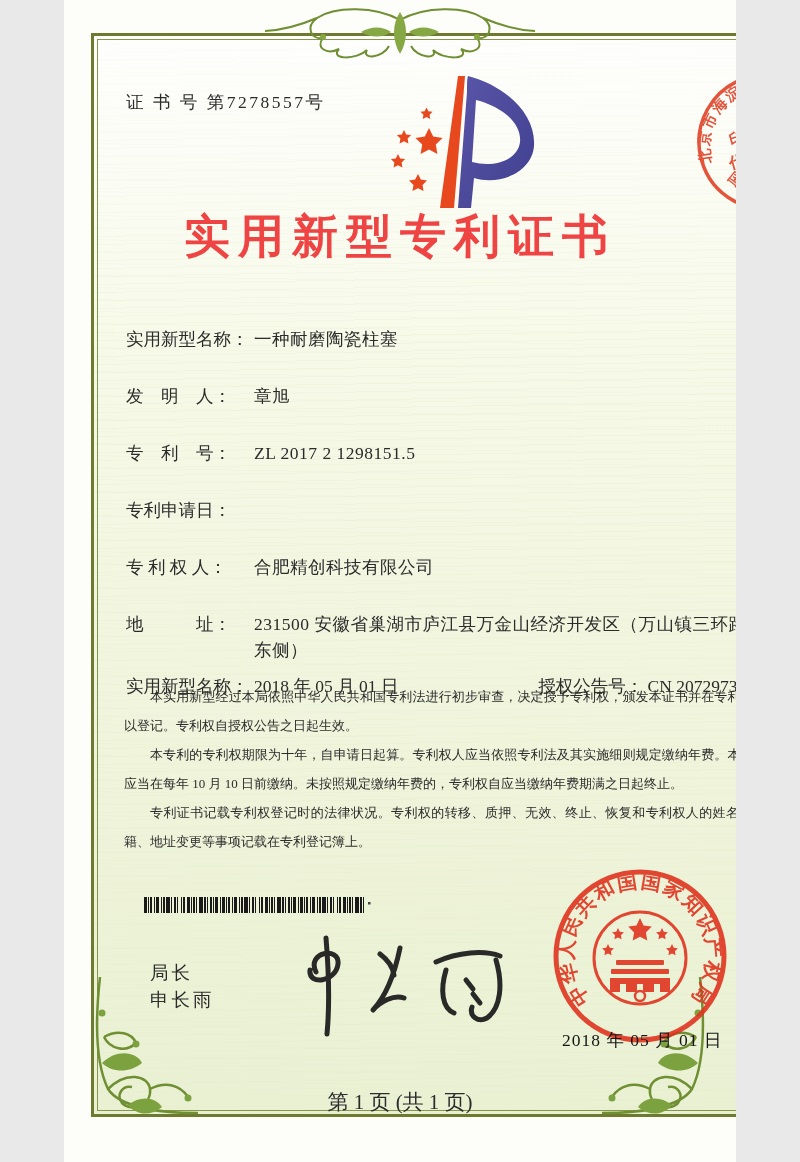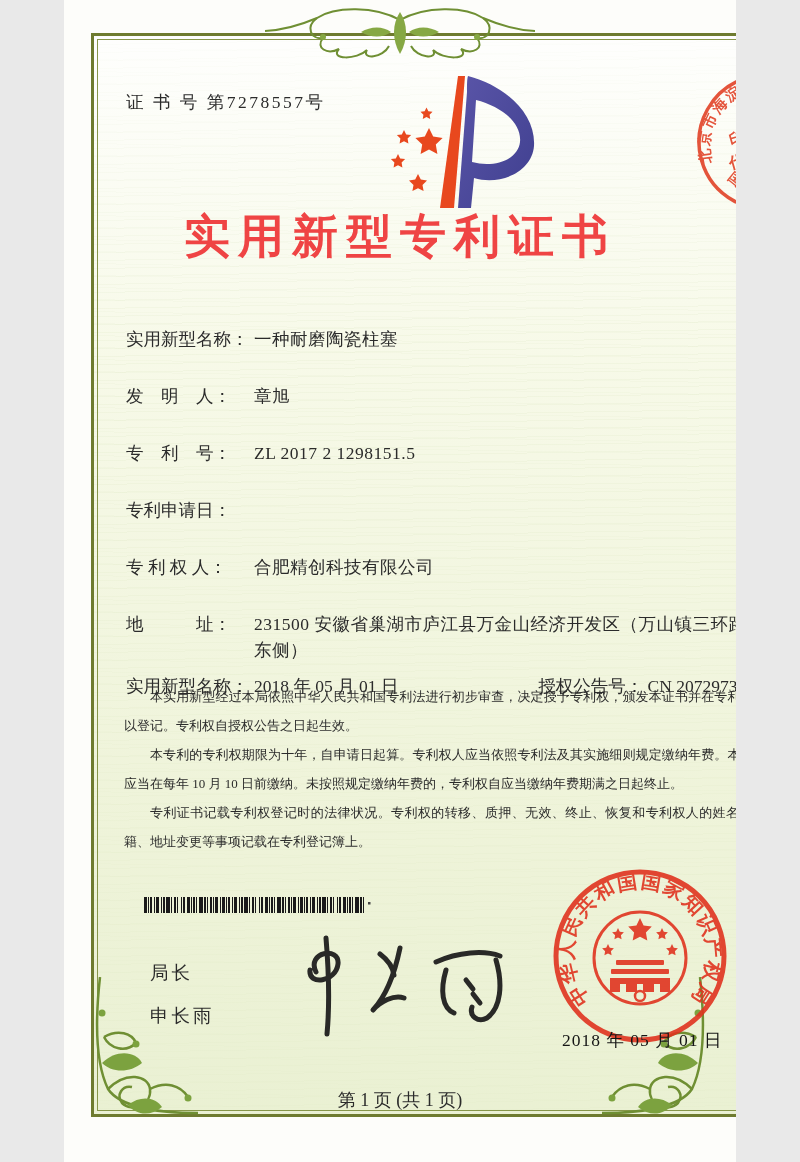--- a/index.html
+++ b/index.html
@@ -45,25 +45,25 @@
   .frow.grant .pair2 { margin-left:auto; margin-right:32px; white-space:nowrap; }
   
   .body-text {
     position:absolute; left:60px; top:682px; width:682px; z-index:4;
     font-size:13px; line-height:29px; text-align:justify;
   }
   .body-text p { text-indent:2em; }
   
   .barcode { position:absolute; left:80px; top:896px; z-index:4; }
   .signer { position:absolute; left:86px; top:960px; z-index:4; font-size:18.5px; letter-spacing:3px; }
-  .signer .name { margin-top:18px; }
+  .signer .name { margin-top:2px; }
   .signature { position:absolute; left:212px; top:928px; z-index:5; }
   .office-seal { position:absolute; left:486px; top:866px; z-index:4; opacity:.9; }
   .seal-date { position:absolute; left:498px; top:1028px; z-index:6; font-size:17.5px; letter-spacing:1px; color:#151515; }
-  .footer { position:absolute; left:0; top:1088px; width:100%; text-align:center; z-index:4; font-size:18px; }
+  .footer { position:absolute; left:0; top:1088px; width:100%; text-align:center; z-index:4; font-size:21px; }
   svg text { font-family:"Liberation Serif","DejaVu Serif",serif; }
 </style>
 </head>
 <body>
 
 <div class="page">
 
   <div class="frame"></div>
 
   <svg class="ornament top-flourish" width="270" height="58" viewBox="0 0 270 58">

